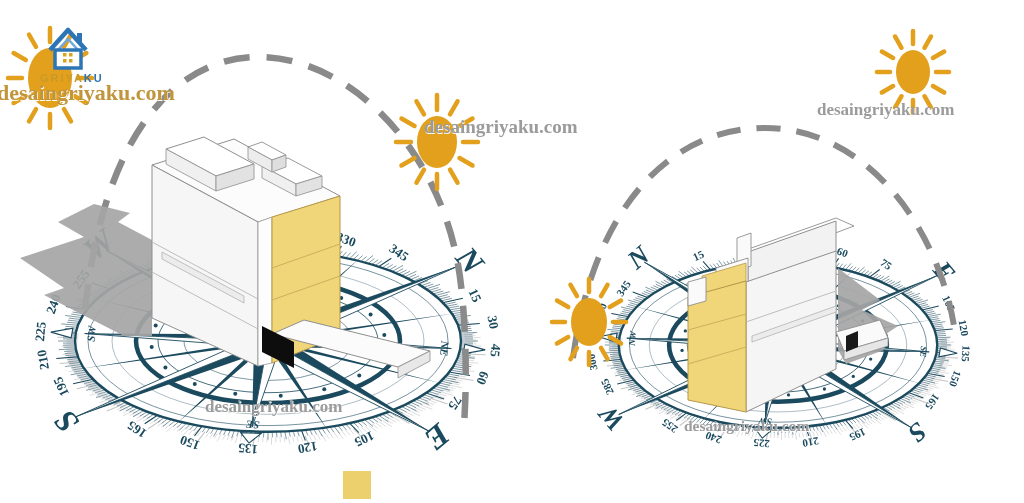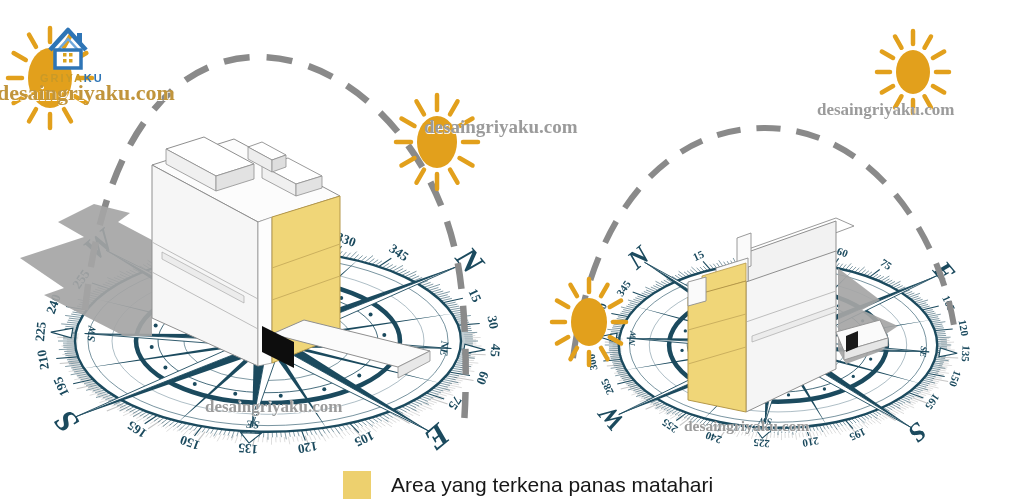--- a/index.html
+++ b/index.html
@@ -1199,15 +1199,14 @@
   <div id="brand"><span class="b1">GRIYA</span><span class="b2">KU</span></div>
 
   <div class="wm wm-gold" style="left:-3px;top:80px;font-size:22px;">desaingriyaku.com</div>
   <div class="wm" style="left:424px;top:116px;font-size:19px;">desaingriyaku.com</div>
   <div class="wm" style="left:205px;top:397px;font-size:17px;">desaingriyaku.com</div>
   <div class="wm" style="left:817px;top:100px;font-size:17px;">desaingriyaku.com</div>
   <div class="wm" style="left:684px;top:417px;font-size:15.5px;">desaingriyaku.com</div>
 
   <div id="legend">
     <div class="swatch" style="background: rgb(237, 208, 110);"></div>
-    <div class="lbl">Area yang terkena panas matahari</div>
   </div>
 </div>
 
 </body></html>

